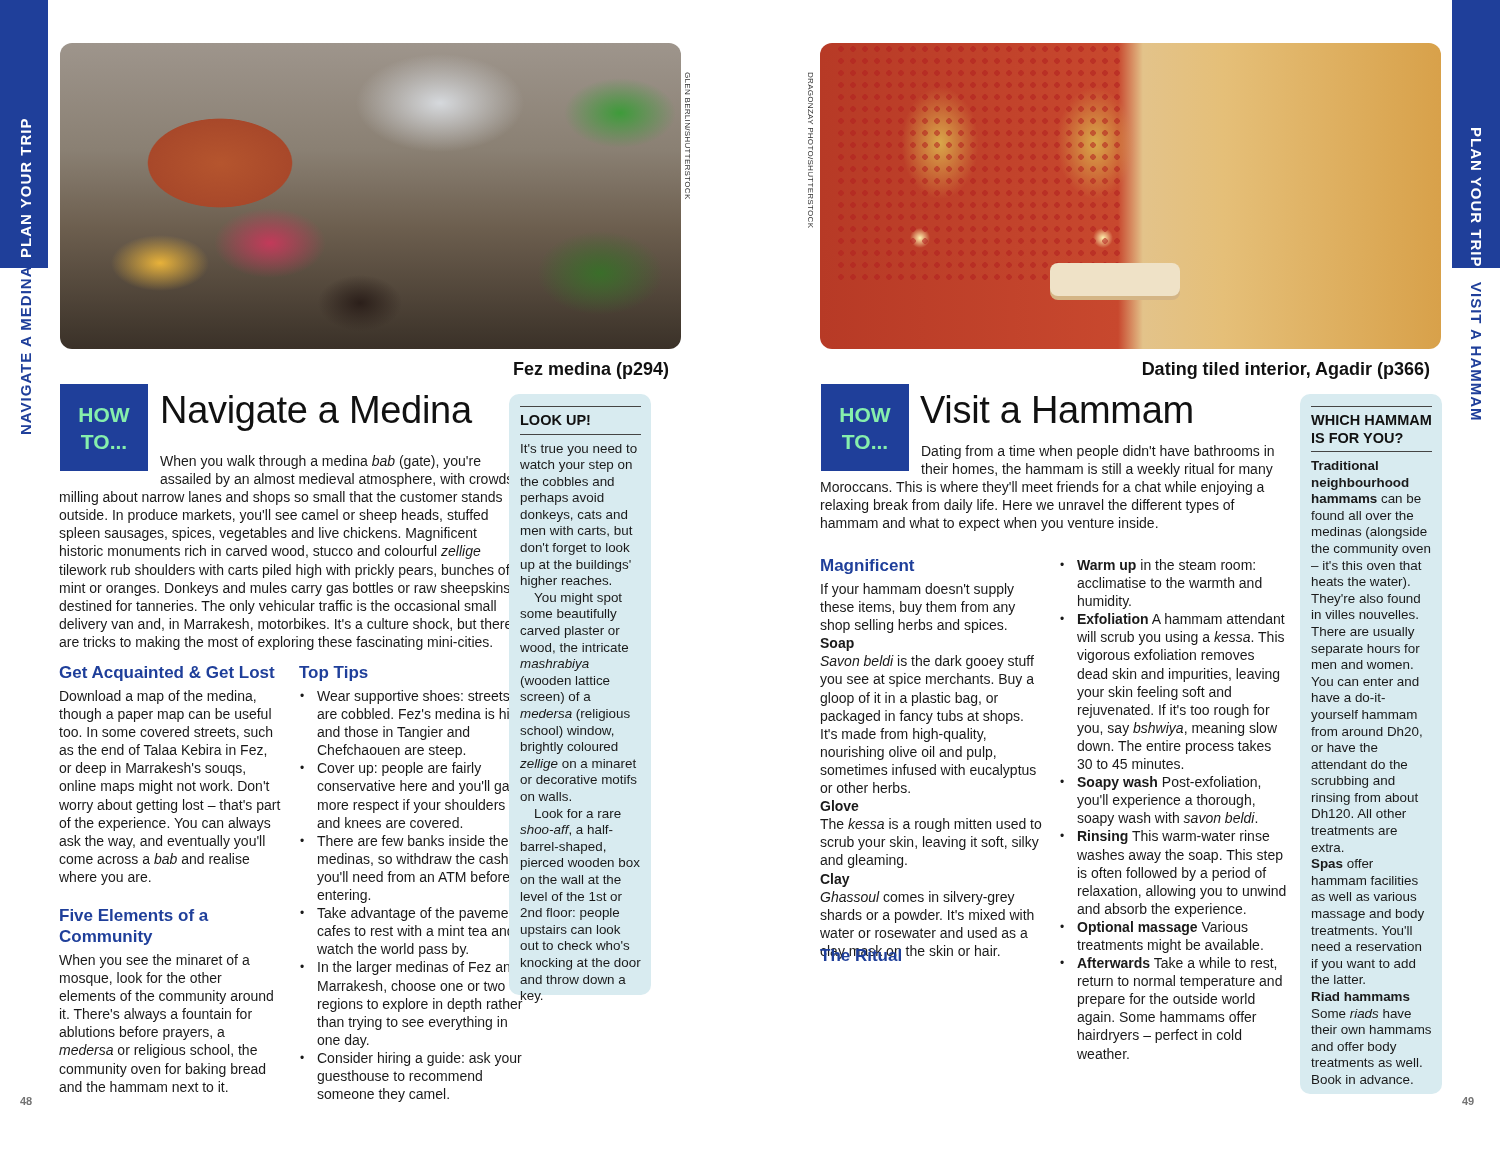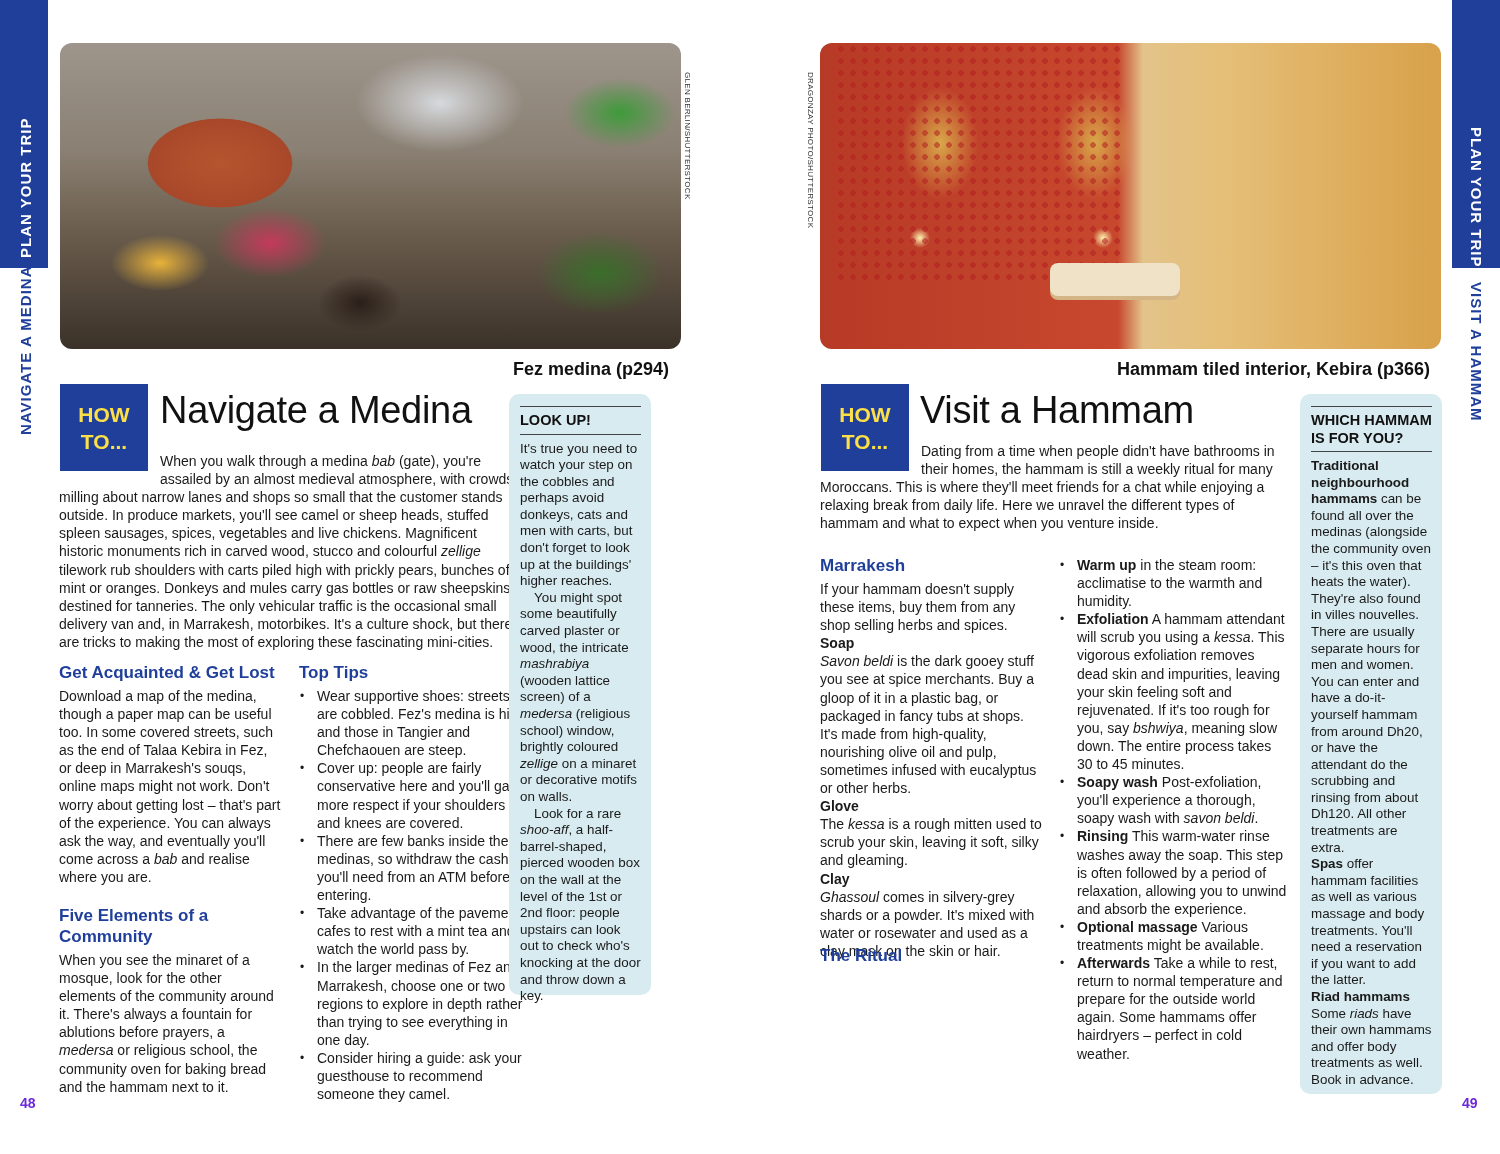--- a/index.html
+++ b/index.html
@@ -59,21 +59,21 @@
     transform: rotate(90deg); transform-origin: left top;
   }
   .credit.left { left: 692px; top: 72px; }
   .credit.right { left: 815px; top: 72px; }
   .caption { position: absolute; top: 359px; font-weight: bold; font-size: 18px; color: #111; }
   .caption.left { right: 831px; }
   .caption.right { right: 70px; }
 
   
   .howto {
-    position: absolute; top: 384px; width: 88px; height: 87px; background: #1f3f9a; color: #fde047;
+    position: absolute; top: 384px; width: 88px; height: 87px; background: #1f3f9a; color: #86efac;
     font-weight: bold; font-size: 21px; line-height: 27px; text-align: center; padding-top: 17px;
   }
   .howto.left { left: 60px; }
   .howto.right { left: 821px; }
   .title { position: absolute; top: 389px; font-size: 38px; color: #111; font-weight: normal; letter-spacing: -.3px; }
   .title.left { left: 160px; }
   .title.right { left: 920px; }
 
   .body { font-size: 14px; line-height: 18.1px; color: #1a1a1a; }
   .intro { position: absolute; }
@@ -94,21 +94,21 @@
     font-size: 13.4px; line-height: 16.6px;
   }
   .sidebar.left { left: 509px; top: 394px; width: 142px; height: 601px; }
   .sidebar.right { left: 1300px; top: 394px; width: 142px; height: 700px; }
   .sidebar h4 {
     border-top: 1px solid #444; border-bottom: 1px solid #444; font-weight: bold; font-size: 14.5px;
     line-height: 17.5px; padding: 5px 0 4px; margin-bottom: 6px; color: #111;
   }
   .sidebar p.ind { text-indent: 14px; }
 
-  .page-num { position: absolute; top: 1095px; font-weight: bold; font-size: 14px; color: #6d28d9; }
+  .page-num { position: absolute; top: 1095px; font-weight: bold; font-size: 11px; color: #737373; }
   .page-num.left { left: 20px; }
   .page-num.right { left: 1462px; }
 </style>
 </head>
 <body>
 
 <div class="spread">
 
   <div class="side-tab left">
     <div class="tab-section"></div>
@@ -162,34 +162,34 @@
   <div class="page-num left">48</div>
 
   <div class="side-tab right">
     <div class="tab-section"></div>
     <div class="tab-text sec">PLAN YOUR TRIP</div>
     <div class="tab-text chap">VISIT A HAMMAM</div>
   </div>
 
   <div class="photo right photo-hammam"></div>
   <div class="credit right">DRAGONZAY PHOTO/SHUTTERSTOCK</div>
-  <div class="caption right">Hammam tiled interior, Kebira (p366)</div>
+  <div class="caption right">Dating tiled interior, Agadir (p366)</div>
 
   <div class="howto right">
     <div>HOW</div>
     <div>TO...</div>
   </div>
   <h1 class="title right">Visit a Hammam</h1>
 
   <div class="intro right body">
     <span class="indent">Dating from a time when people didn't have bathrooms in their homes, the hammam is still a weekly ritual for many</span><span>Moroccans. This is where they'll meet friends for a chat while enjoying a relaxing break from daily life. Here we unravel the different types of hammam and what to expect when you venture inside.</span>
   </div>
 
   <div class="col body" style="left:820px; top:555px; width:225px;">
-    <h3 class="sub">Marrakesh</h3>
+    <h3 class="sub">Magnificent</h3>
     <p>If your hammam doesn't supply these items, buy them from any shop selling herbs and spices.</p>
     <p><b>Soap</b></p>
     <p><i>Savon beldi</i><span> is the dark gooey stuff you see at spice merchants. Buy a gloop of it in a plastic bag, or packaged in fancy tubs at shops. It's made from high-quality, nourishing olive oil and pulp, sometimes infused with eucalyptus or other herbs.</span></p>
     <p><b>Glove</b></p>
     <p><span>The </span><i>kessa</i><span> is a rough mitten used to scrub your skin, leaving it soft, silky and gleaming.</span></p>
     <p><b>Clay</b></p>
     <p><i>Ghassoul</i><span> comes in silvery-grey shards or a powder. It's mixed with water or rosewater and used as a clay mask on the skin or hair.</span></p>
   </div>
 
   <div class="col body" style="left:820px; top:945px; width:225px;">

